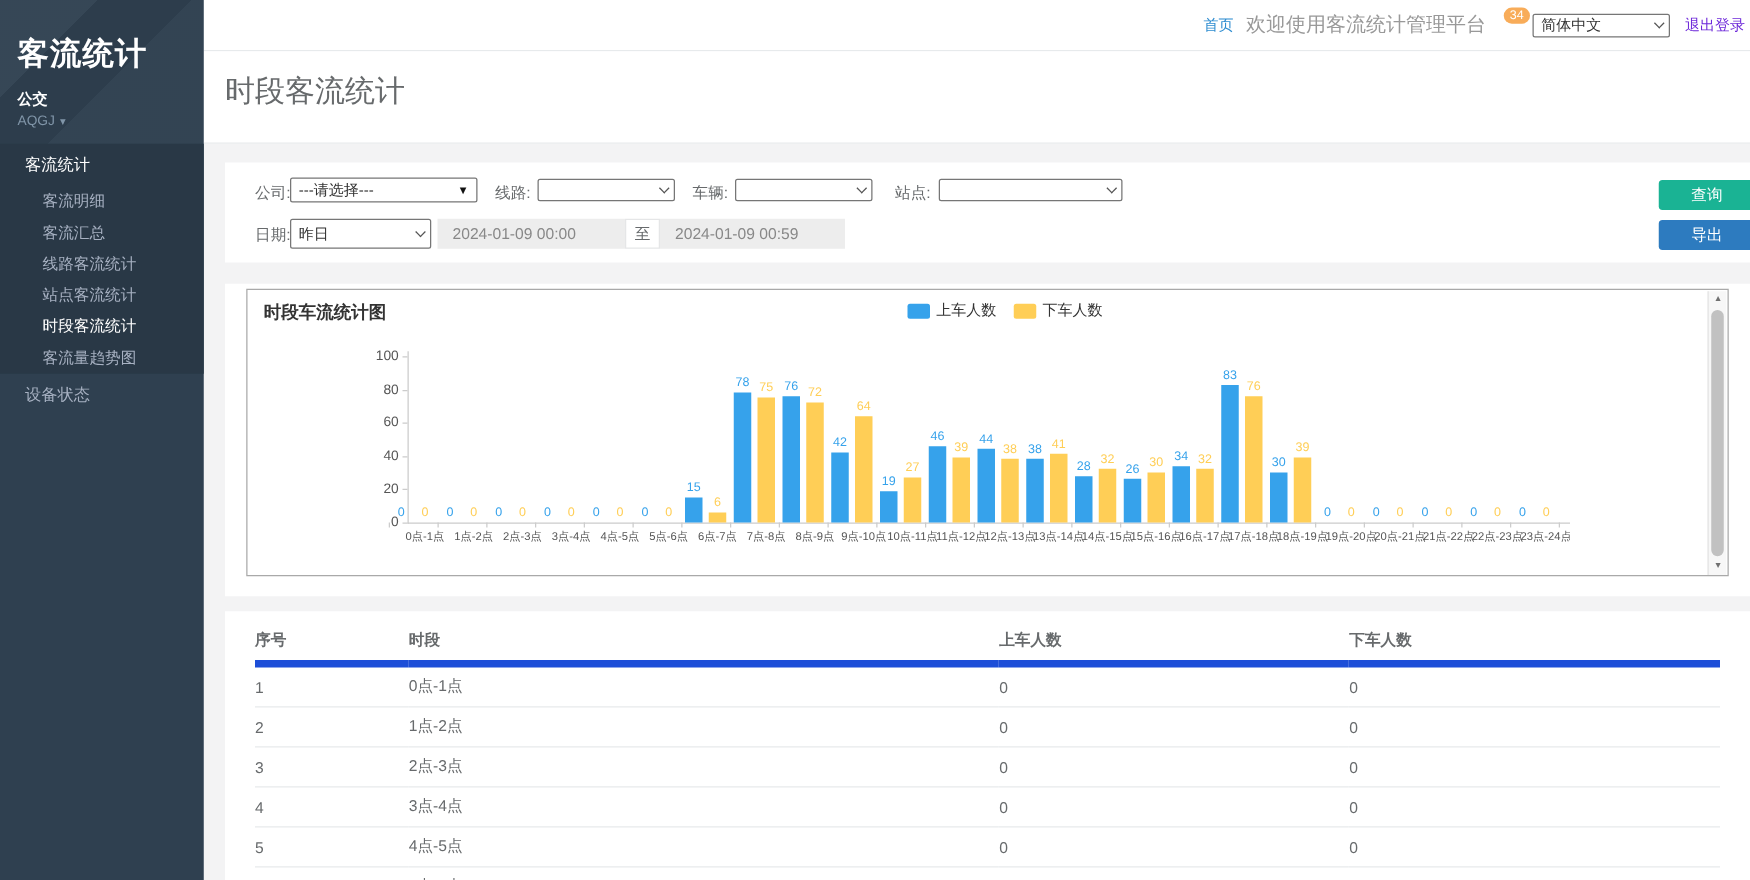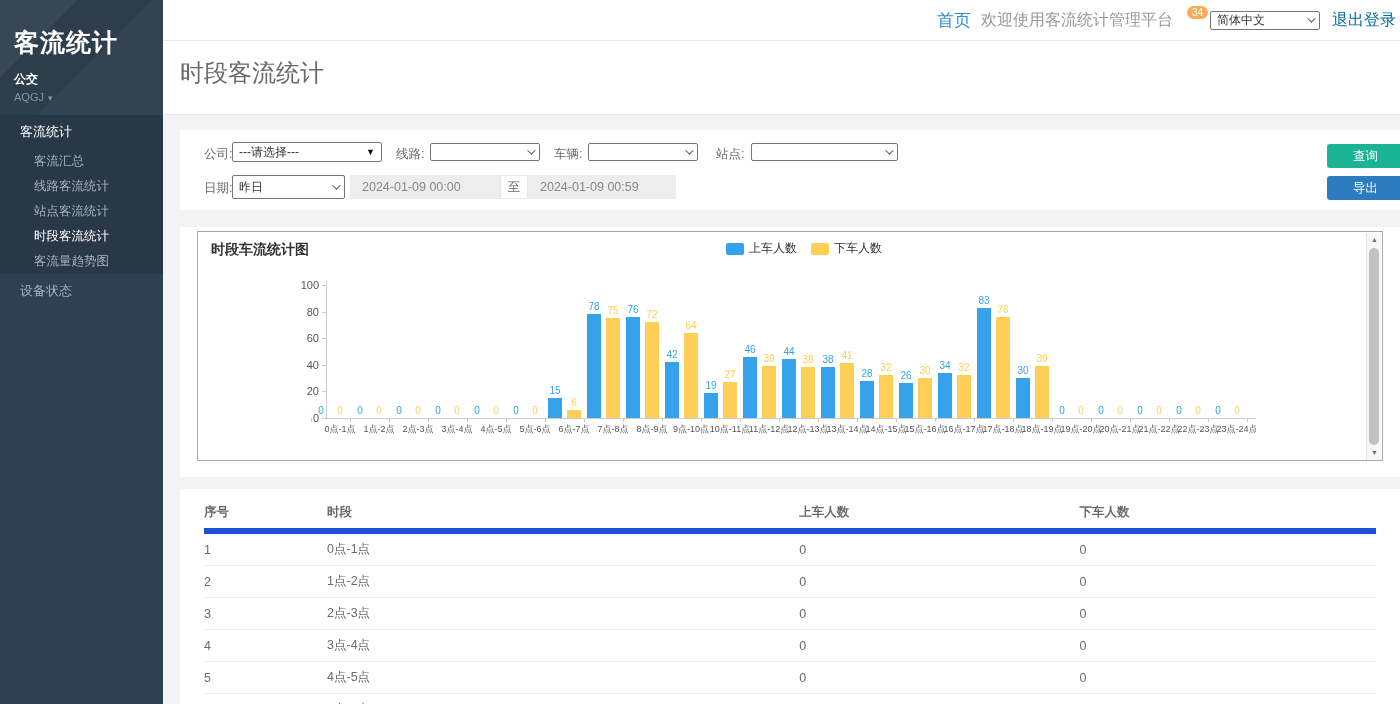--- a/index.html
+++ b/index.html
@@ -18,29 +18,29 @@
   .nav-section { background:#293846; }
   .nav-parent { height:34px; line-height:34px; padding-left:20px; font-size:13px; color:#ffffff; cursor:pointer; }
   .nav-sub { height:25px; line-height:25px; padding-left:34px; font-size:12.5px; color:#a7b1c2; cursor:pointer; }
   .nav-sub.active { color:#ffffff; }
   .nav-item { height:34px; line-height:34px; padding-left:20px; font-size:13px; color:#a7b1c2; cursor:pointer; }
 
   
   .main { position:absolute; left:163px; top:0; width:1237px; height:704px; }
   .topbar { height:41px; background:#ffffff; border-bottom:1px solid #e7eaec;
     display:flex; align-items:center; justify-content:flex-end; padding-right:4px; }
-  .topbar-home { color:#2d8cd0; font-size:17px; margin-right:10px; cursor:pointer; }
+  .topbar-home { color:#2d8cd0; font-size:12px; margin-right:10px; cursor:pointer; }
   .topbar-welcome { color:#999999; font-size:16px; margin-right:14px; }
   .topbar-badge { background:#f8ac59; color:#ffffff; font-size:10px; border-radius:8px;
     padding:1px 5px; transform:translateY(-8px); margin-right:2px; }
   .lang-select { width:110px; height:19px; border:1px solid #767676; background:#fff; border-radius:2px;
     display:flex; align-items:center; justify-content:space-between; padding:0 6px; font-size:12px; color:#333; cursor:pointer; }
   .chev { width:6px; height:6px; border-right:1.5px solid #555; border-bottom:1.5px solid #555;
     transform:rotate(45deg) translateY(-2px); flex:0 0 auto; }
-  .topbar-logout { color:#0369a1; font-size:16px; margin-left:12px; cursor:pointer; white-space:nowrap; }
+  .topbar-logout { color:#6d28d9; font-size:12px; margin-left:12px; cursor:pointer; white-space:nowrap; }
 
   
   .page-heading { background:#ffffff; border-bottom:1px solid #e7eaec; padding:16px 0 12px 17px; height:74px; }
   .page-title { font-size:24px; color:#676a6c; font-weight:normal; }
   .breadcrumb { margin-top:9px; font-size:12px; color:#676a6c; }
   .breadcrumb .sep { color:#aaa; margin:0 5px; }
   .breadcrumb .bc-link { cursor:pointer; }
   .breadcrumb .bc-active { color:#333; font-weight:bold; }
 
   
@@ -90,20 +90,21 @@
 
 <div class="sidebar">
   <div class="brand">
     <div class="brand-title">客流统计</div>
     <div class="brand-org">公交</div>
     <div class="brand-user"><span>AQGJ</span><span class="caret">▾</span></div>
   </div>
   <div id="nav">
       <div class="nav-section">
         <div class="nav-parent">客流统计</div>
+        <div class="nav-sub">客流明细</div>
         <div class="nav-sub">客流汇总</div>
         <div class="nav-sub">线路客流统计</div>
         <div class="nav-sub">站点客流统计</div>
         <div class="nav-sub active">时段客流统计</div>
         <div class="nav-sub">客流量趋势图</div>
       </div>
       <div class="nav-item">设备状态</div>
     </div>
 </div>
 

